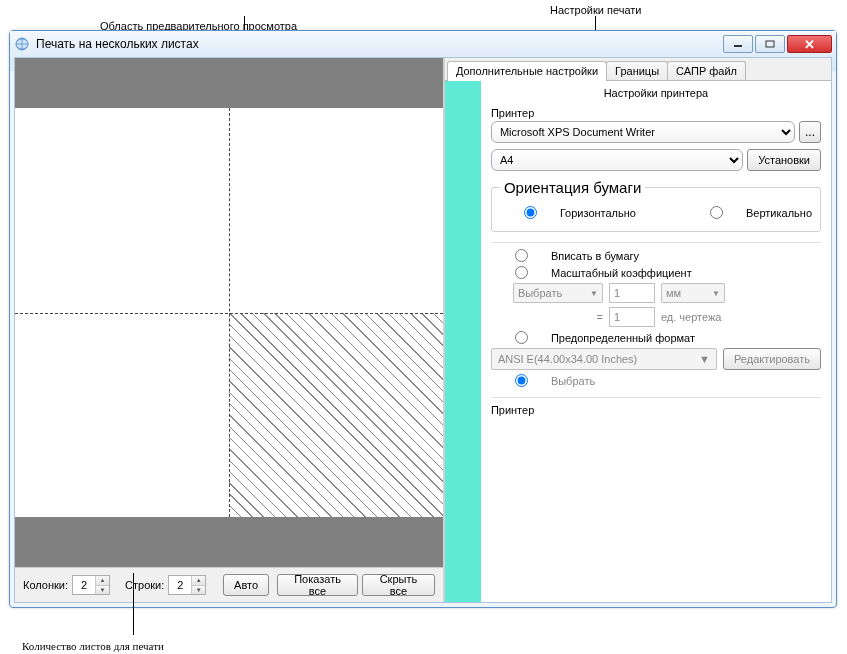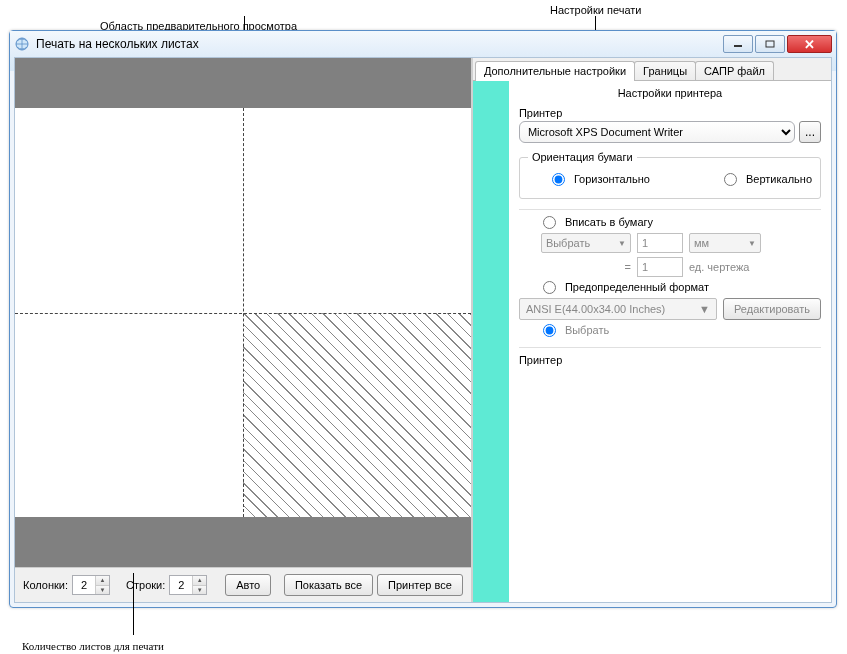--- a/index.html
+++ b/index.html
@@ -261,30 +261,31 @@
     cursor: pointer;
     font-size: 12px;
   }
   fieldset.group {
     border: 1px solid #d0d0d0;
     border-radius: 3px;
     margin: 8px 0 6px 0;
     padding: 6px 8px 8px 8px;
   }
   fieldset.group legend {
-    font-size: 11px;
+    font-size: 15px;
     padding: 0 4px;
   }
   .radio-row {
     display: flex;
     gap: 50px;
   }
   .opt {
     display: flex;
-    gap: 6px;
+    align-items: center;
+    gap: 20px;
     font-size: 11px;
     margin: 4px 0;
     padding-left: 24px;
   }
   .opt input[type=radio] { margin: 0 3px 0 0; }
   .indent { margin-left: 22px; }
   .row-inline {
     display: flex;
     align-items: center;
     gap: 6px;
@@ -397,41 +398,47 @@
             <input type="text" value="2" style="">
             <div class="spin-btns">
               <div class="spin-up">▲</div>
               <div class="spin-down">▼</div>
             </div>
           </div>
           <span style="width:10px"></span>
           <button class="btn">Авто</button>
           <span class="spacer"></span>
           <button class="btn">Показать все</button>
-          <button class="btn">Принтер все</button>
+          <button class="btn">Скрыть все</button>
         </div>
       </div>
 
       <div class="settings-col">
         <div class="tabs">
           <div class="tab active">Дополнительные настройки</div>
           <div class="tab">Границы</div>
           <div class="tab">САПР файл</div>
         </div>
         <div class="tab-body">
           <div class="section-title">Настройки принтера</div>
 
           <span class="field-label">Принтер</span>
           <div class="combo">
             <select>
               <option>Microsoft XPS Document Writer</option>
             </select>
             <button class="sq-btn">...</button>
           </div>
 
+          <div class="combo" style="margin-top:6px;">
+            <select>
+              <option>A4</option>
+            </select>
+            <button class="btn">Установки</button>
+          </div>
 
           <fieldset class="group">
             <legend>Ориентация бумаги</legend>
             <div class="radio-row">
               <label class="opt">
                 <input type="radio" name="orient" checked="" style="">
                 <span>Горизонтально</span>
               </label>
               <label class="opt">
                 <input type="radio" name="orient" style="">
@@ -440,28 +447,32 @@
             </div>
           </fieldset>
 
           <hr class="div">
 
           <label class="opt">
             <input type="radio" name="scale" style="">
             <span>Вписать в бумагу</span>
           </label>
 
+          <label class="opt">
+            <input type="radio" name="scale" style="">
+            <span>Масштабный коэффициент</span>
+          </label>
           <div class="indent">
             <div class="row-inline">
               <div class="combo-sm" style="width:90px;">
                 <span>Выбрать</span>
                   <span class="arrow">▼</span>
               </div>
               <div class="num-box">1</div>
-              <div class="combo-sm" style="width:72px;">
+              <div class="combo-sm" style="width:64px;">
                 <span>мм</span>
                   <span class="arrow">▼</span>
               </div>
             </div>
             <div class="row-inline">
               <span style="width:90px; text-align:right;" class="unit-txt">=</span>
               <div class="num-box">1</div>
               <span class="unit-txt">ед. чертежа</span>
             </div>
           </div>

